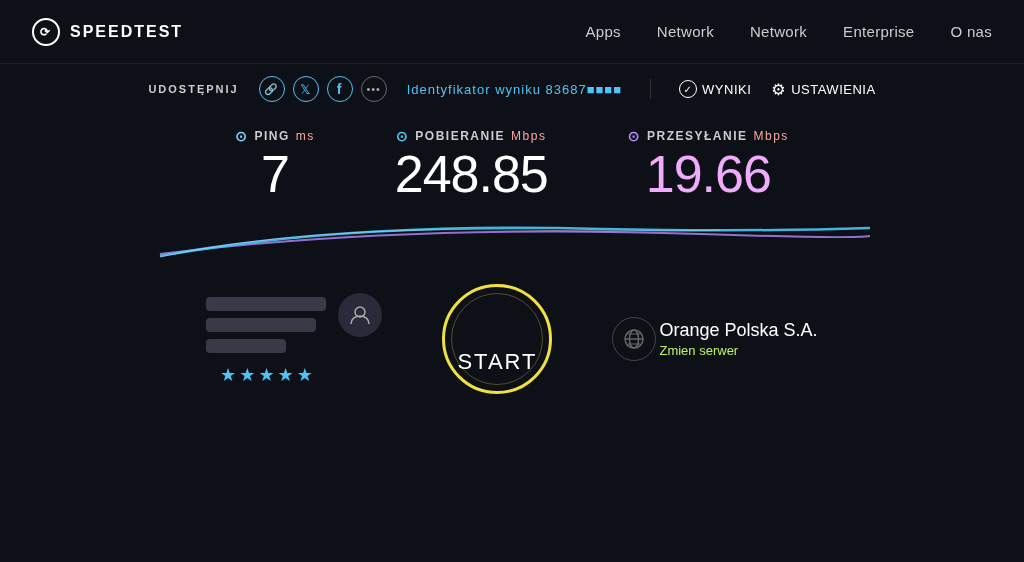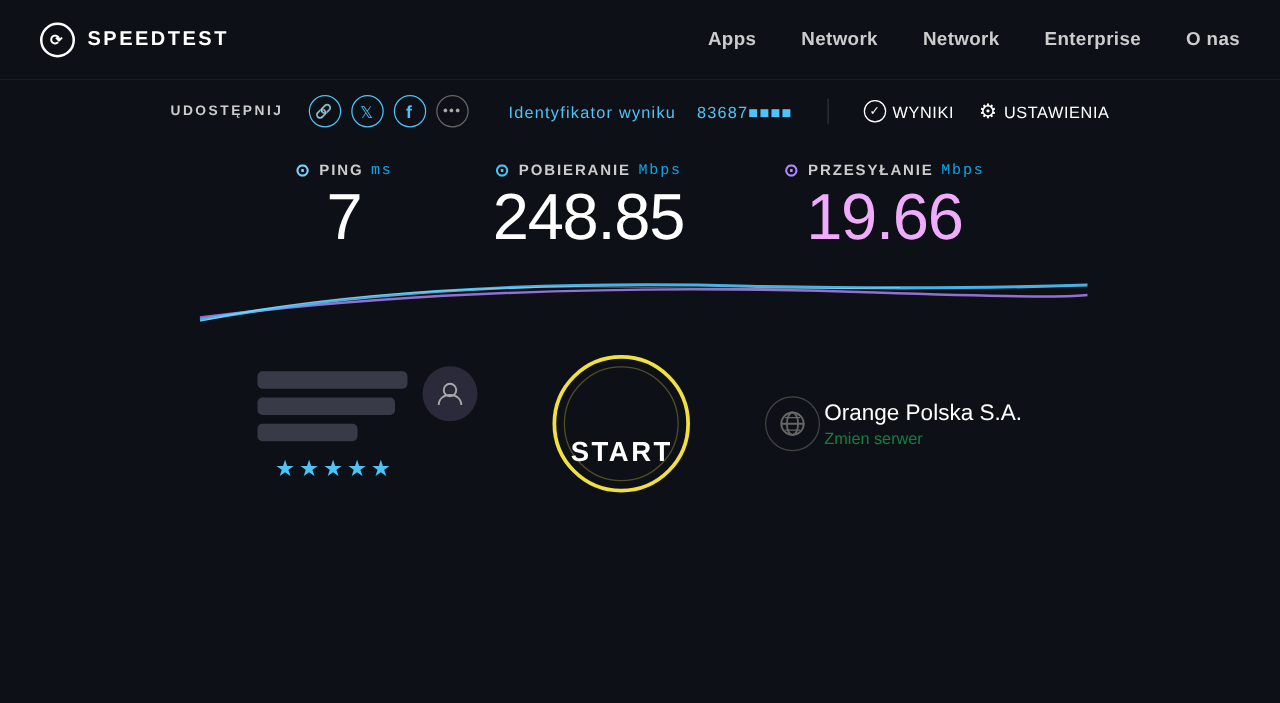--- a/index.html
+++ b/index.html
@@ -43,21 +43,20 @@
       display: flex;
       align-items: center;
       justify-content: center;
       font-size: 12px;
     }
 
     .nav {
       display: flex;
       align-items: center;
       gap: 36px;
-      font-weight: bold;
     }
 
     .nav-item {
       font-size: 15px;
       color: #ccc;
       cursor: pointer;
       letter-spacing: 0.3px;
     }
 
     
@@ -96,21 +95,20 @@
       color: #aaa;
     }
 
     .result-id {
       font-size: 13px;
       color: #aaa;
     }
 
     .result-id span {
       color: #4fc3f7;
-      margin-left: 12px;
     }
 
     .wyniki-btn {
       display: flex;
       align-items: center;
       gap: 5px;
       font-size: 13px;
       color: #fff;
       cursor: pointer;
       letter-spacing: 0.5px;
@@ -161,22 +159,21 @@
       gap: 6px;
       font-size: 12px;
       font-weight: 700;
       letter-spacing: 1.5px;
       color: #ccc;
       margin-bottom: 4px;
     }
 
     .metric-label .unit {
       font-weight: 400;
-      color: #0ea5e9;
-      font-family: Liberation Mono, monospace;
+      color: #fca5a5;
     }
 
     .metric-icon {
       font-size: 14px;
     }
 
     .metric-icon.ping { color: #7ecfff; }
     .metric-icon.down { color: #4fc3f7; }
     .metric-icon.up { color: #b388ff; }
 
@@ -265,21 +262,21 @@
       content: '';
       position: absolute;
       width: 90px;
       height: 90px;
       border-radius: 50%;
       border: 1px solid rgba(240, 224, 64, 0.3);
     }
 
     .start-label {
       font-size: 22px;
-      font-weight: 700;
+      font-weight: 400;
       letter-spacing: 2px;
       color: #fff;
       margin-top: 46px;
     }
 
     
     .server-info {
       display: flex;
       align-items: center;
       gap: 3px;
@@ -306,21 +303,21 @@
     }
 
     .server-city {
       font-size: 13px;
       color: #888;
       margin-top: 2px;
     }
 
     .server-change {
       font-size: 13px;
-      color: #15803d;
+      color: #bef264;
       cursor: pointer;
       margin-top: 2px;
     }
 
     
     .user-card {
       display: flex;
       align-items: flex-start;
       gap: 12px;
     }

